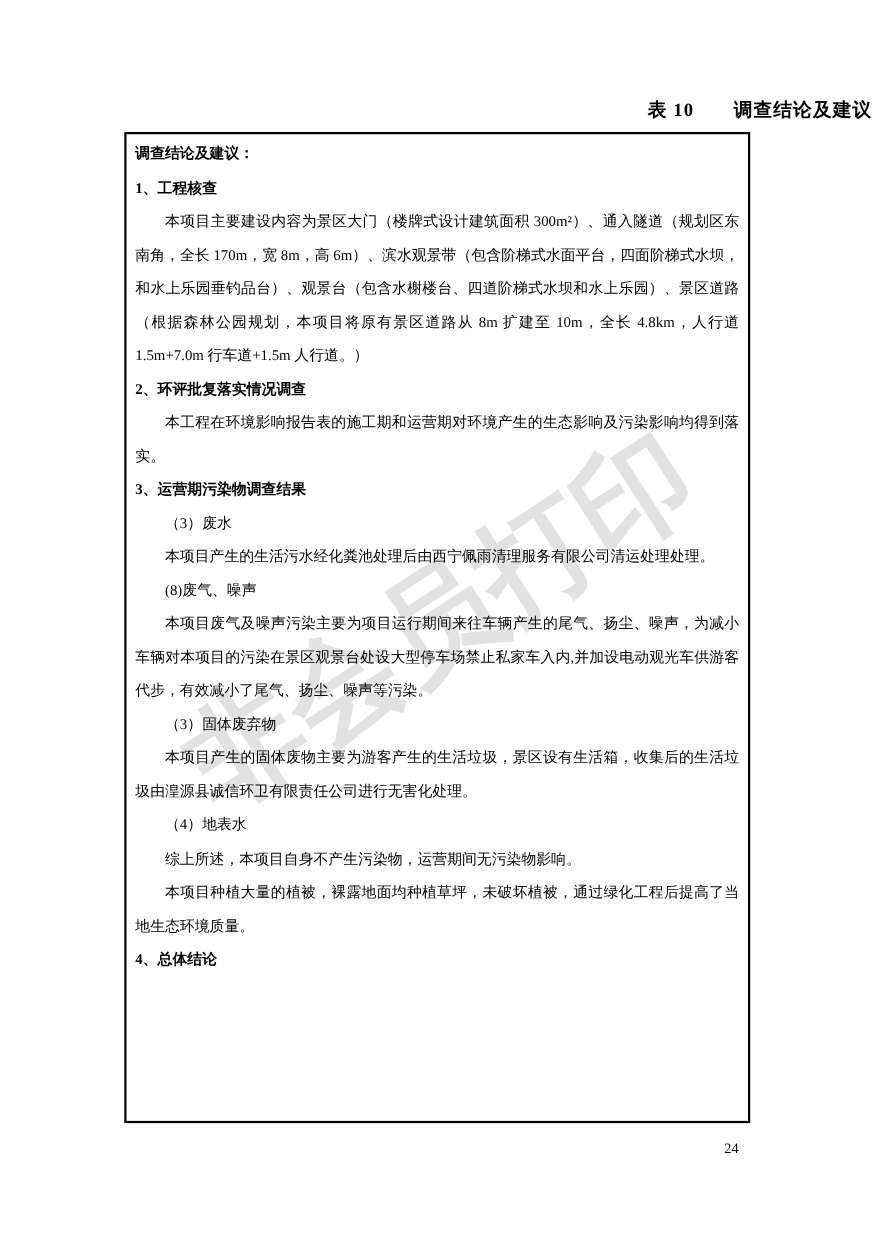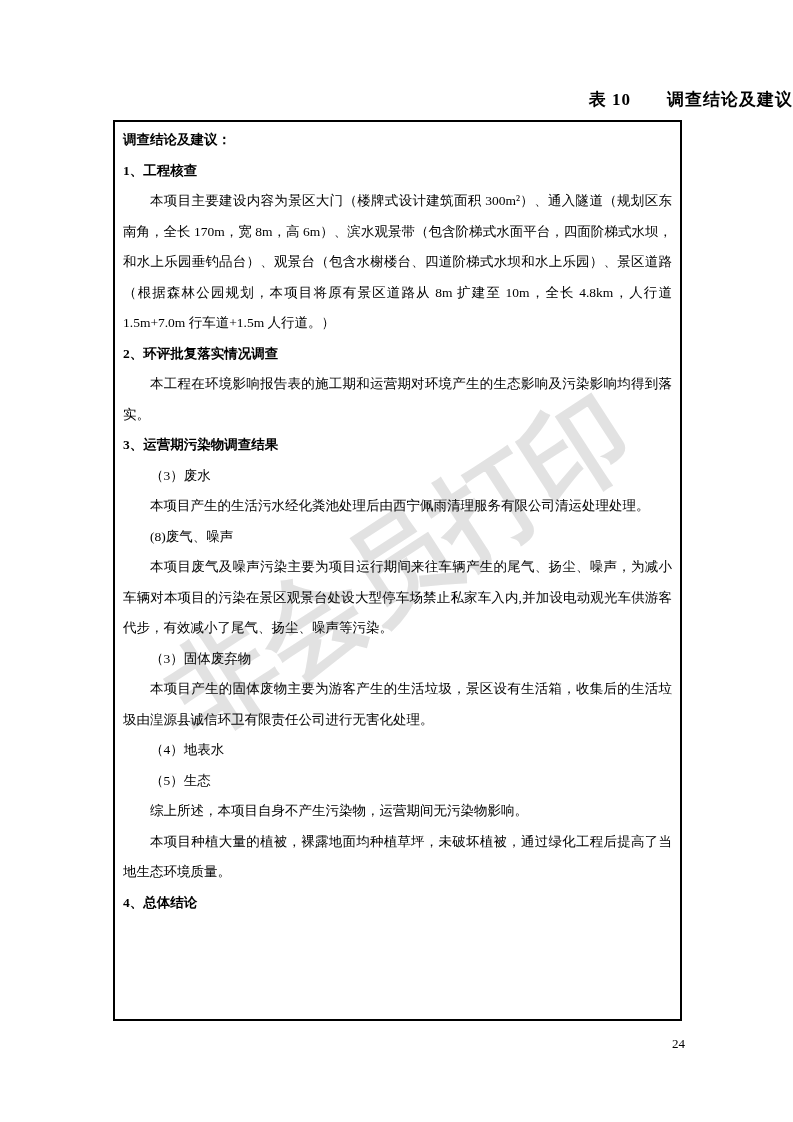--- a/index.html
+++ b/index.html
@@ -53,21 +53,21 @@
   .hdr{ font-weight:bold; }
   .sub{ text-indent:2em; }
   .para{
     text-indent:2em;
     text-align:justify;
   }
   .page-num{
     position:absolute;
     left:645px;top:1036px;
     width:40px;
-    text-align:right;
+    text-align:center;
     font-size:13px;
     z-index:2;
   }
 </style>
 </head>
 <body>
 
 <div class="watermark">非会员打印</div>
 
 <div class="page-title">表 10　　调查结论及建议</div>
@@ -79,19 +79,18 @@
   <div class="blk hdr">2、环评批复落实情况调查</div>
   <div class="blk para">本工程在环境影响报告表的施工期和运营期对环境产生的生态影响及污染影响均得到落实。</div>
   <div class="blk hdr">3、运营期污染物调查结果</div>
   <div class="blk sub">（3）废水</div>
   <div class="blk para">本项目产生的生活污水经化粪池处理后由西宁佩雨清理服务有限公司清运处理处理。</div>
   <div class="blk sub">(8)废气、噪声</div>
   <div class="blk para">本项目废气及噪声污染主要为项目运行期间来往车辆产生的尾气、扬尘、噪声，为减小车辆对本项目的污染在景区观景台处设大型停车场禁止私家车入内,并加设电动观光车供游客代步，有效减小了尾气、扬尘、噪声等污染。</div>
   <div class="blk sub">（3）固体废弃物</div>
   <div class="blk para">本项目产生的固体废物主要为游客产生的生活垃圾，景区设有生活箱，收集后的生活垃圾由湟源县诚信环卫有限责任公司进行无害化处理。</div>
   <div class="blk sub">（4）地表水</div>
-  <div class="blk sub">（5）生态</div>
   <div class="blk para">综上所述，本项目自身不产生污染物，运营期间无污染物影响。</div>
   <div class="blk para">本项目种植大量的植被，裸露地面均种植草坪，未破坏植被，通过绿化工程后提高了当地生态环境质量。</div>
   <div class="blk hdr">4、总体结论</div>
 </div>
 
 <div class="page-num">24</div>
 
 </body></html>

